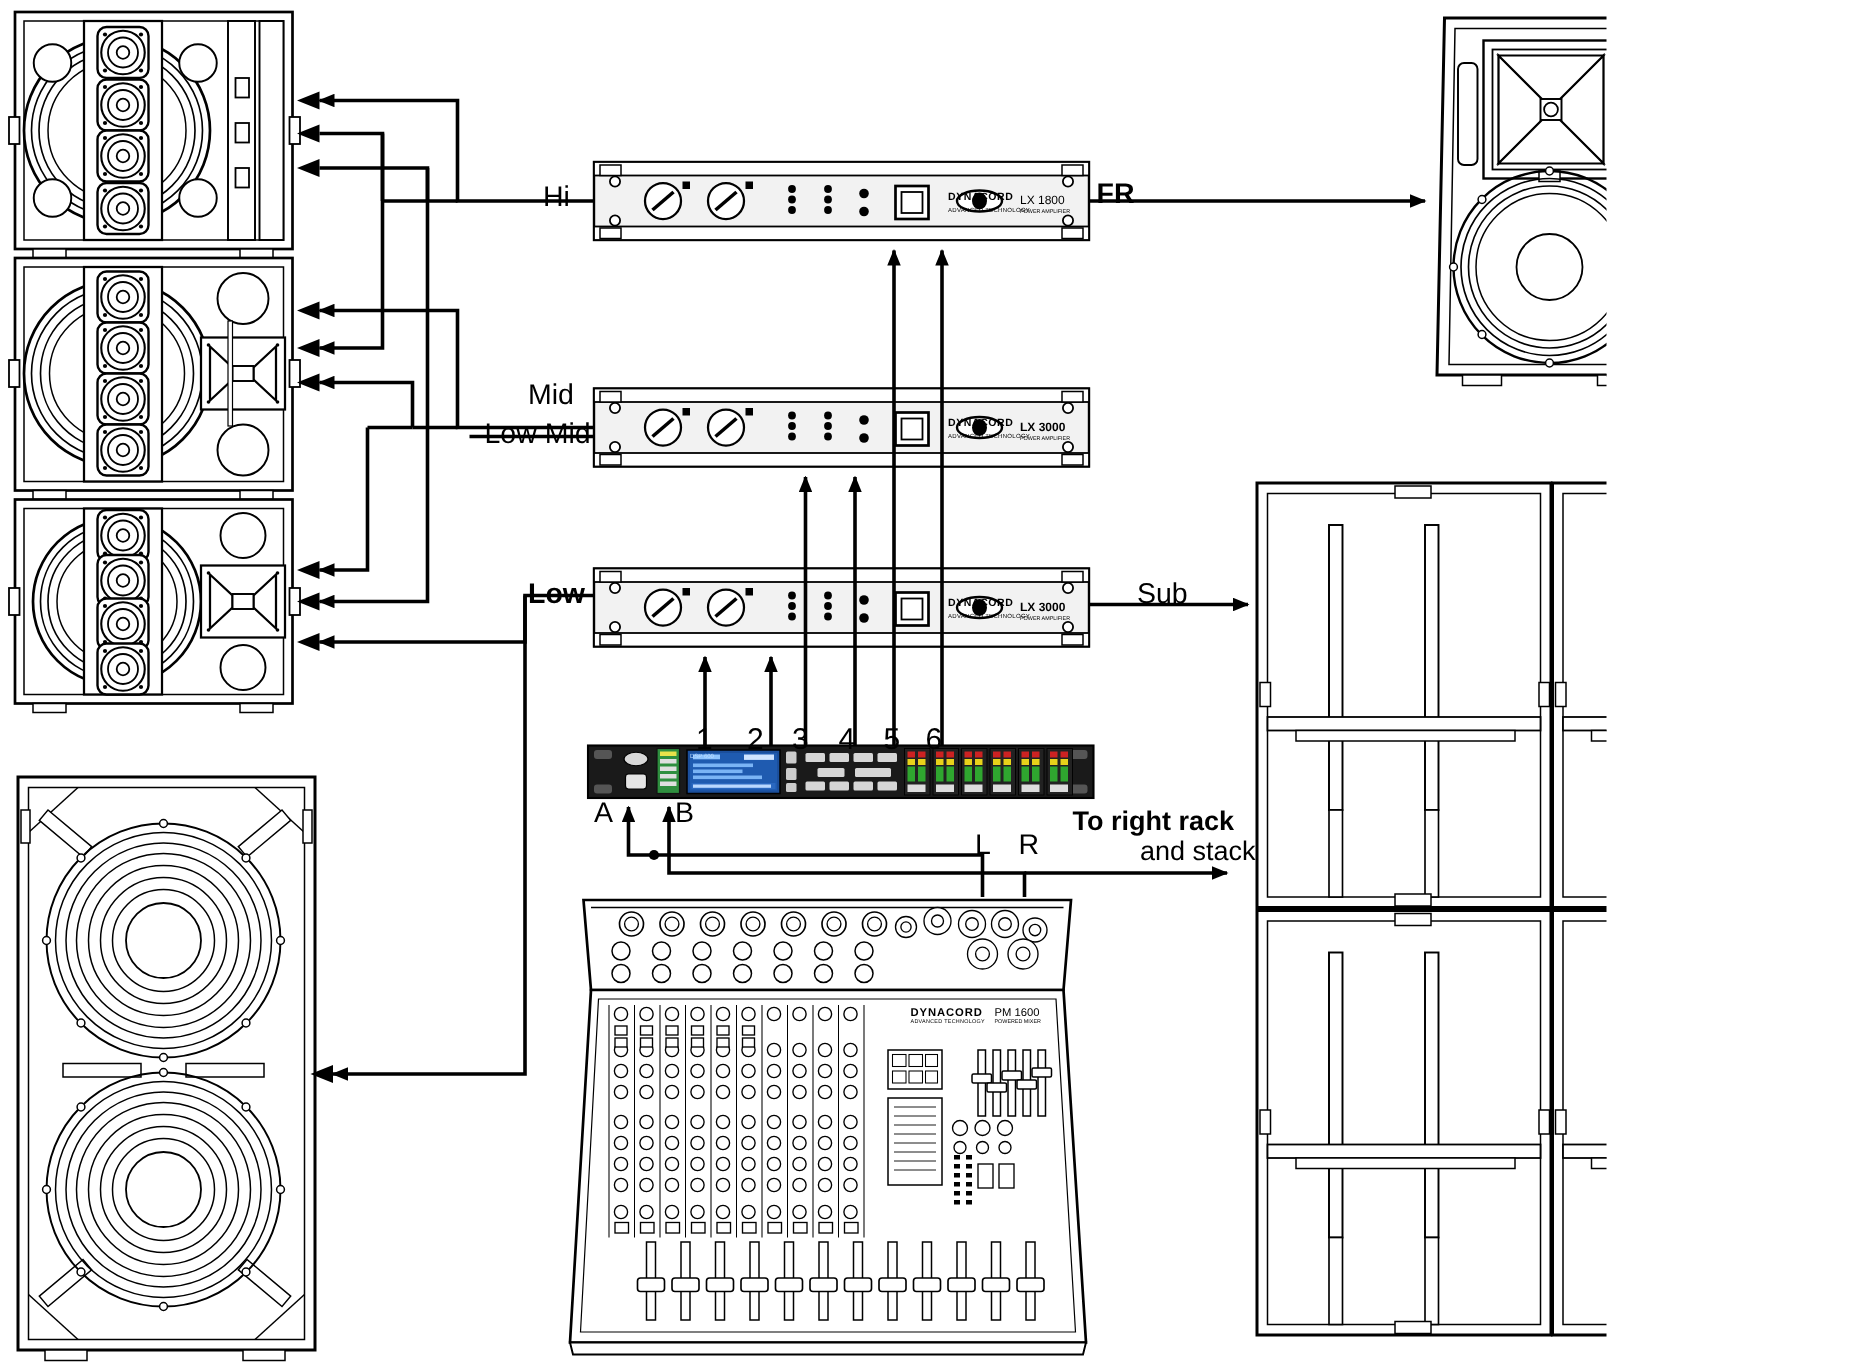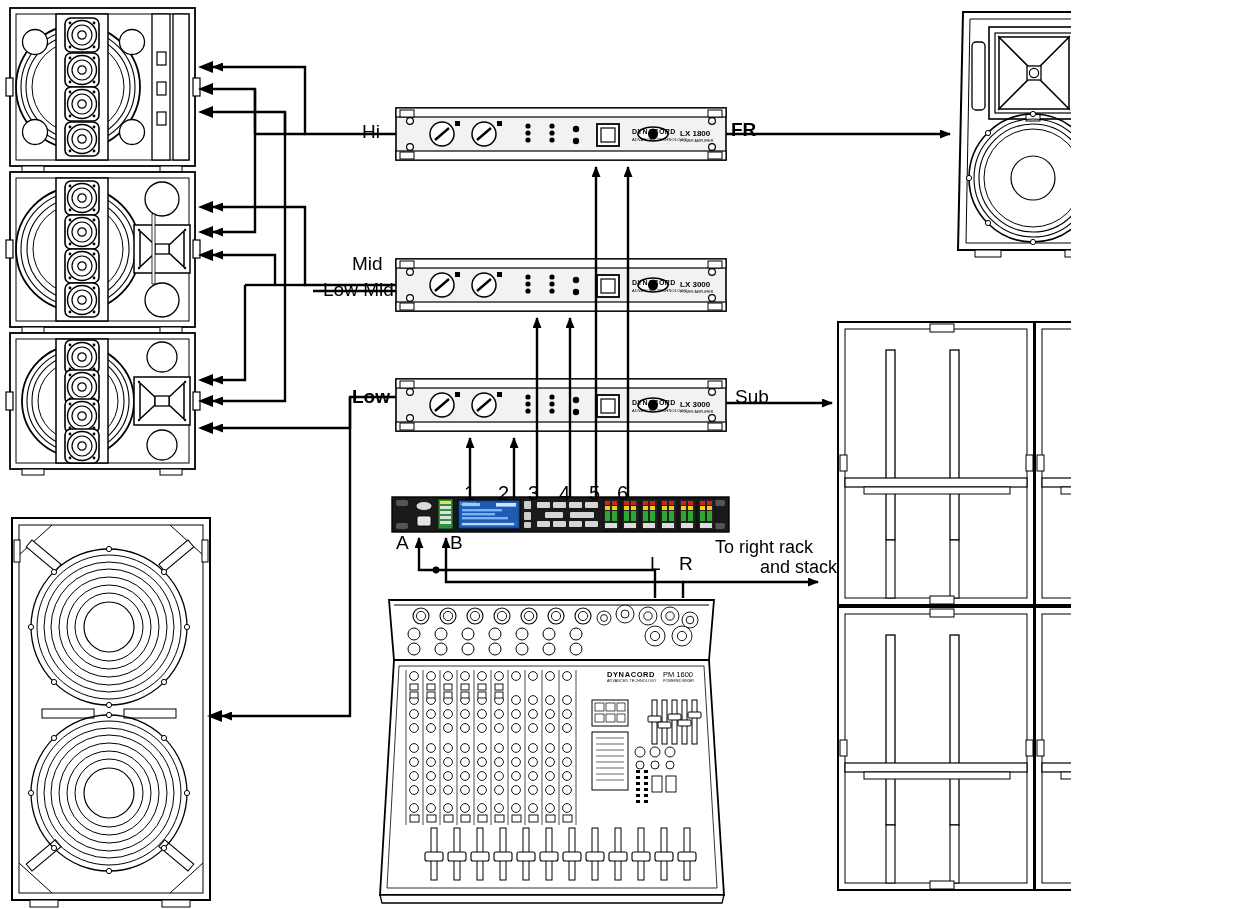--- a/index.html
+++ b/index.html
@@ -845,41 +845,41 @@
 <div class="lbl lbl-sig" style="left:362px; top:121px;">Hi</div>
 
 <div class="lbl lbl-sig" style="left:352px; top:253px;">Mid</div>
 
 <div class="lbl lbl-sig" style="left:323px; top:279px;">Low Mid</div>
 
 <div class="lbl lbl-sig" style="left:352px; top:386px;font-weight:bold;">Low</div>
 
 <div class="lbl lbl-sig" style="left:731px; top:119px;font-weight:bold;">FR</div>
 
-<div class="lbl lbl-sig" style="left:735px; top:386px;">Sub</div>
+<div class="lbl lbl-sig" style="left:758px; top:386px;">Sub</div>
 
 <div class="lbl lbl-num" style="left:464px; top:482px;">1</div>
 <div class="lbl lbl-num" style="left:498px; top:482px;">2</div>
 <div class="lbl lbl-num" style="left:528px; top:482px;">3</div>
 <div class="lbl lbl-num" style="left:559px; top:482px;">4</div>
 <div class="lbl lbl-num" style="left:589px; top:482px;">5</div>
 <div class="lbl lbl-num" style="left:617px; top:482px;">6</div>
 
 <div class="lbl lbl-ab" style="left:396px; top:532px;">A</div>
 <div class="lbl lbl-ab" style="left:450px; top:532px;">B</div>
 
 <div class="lbl lbl-ab" style="left:650px; top:553px;">L</div>
 <div class="lbl lbl-ab" style="left:679px; top:553px;">R</div>
 
-<div class="lbl lbl-note" style="left:715px; top:537px;">To right rack</div>
+<div class="lbl lbl-note" style="left:715px; top:537px;font-weight:bold;">To right rack</div>
 <div class="lbl lbl-note" style="left:760px; top:557px;">and stack</div>
 
 <div class="lbl" style="left:632px; top:128px; font-size:7px; letter-spacing:0.4px; font-weight:bold;">DYNACORD</div>
 <div class="lbl" style="left:632px; top:137px; font-size:4px; letter-spacing:0.2px;">ADVANCED TECHNOLOGY</div>
-<div class="lbl" style="left:680px; top:129px; font-size:8px; font-weight:bold;">LX 1800</div>
+<div class="lbl" style="left:680px; top:129px; font-size:8px; font-weight:normal;">LX 1800</div>
 <div class="lbl" style="left:680px; top:139px; font-size:3.6px;">POWER AMPLIFIER</div>
 
 <div class="lbl" style="left:632px; top:279px; font-size:7px; letter-spacing:0.4px; font-weight:bold;">DYNACORD</div>
 <div class="lbl" style="left:632px; top:288px; font-size:4px; letter-spacing:0.2px;">ADVANCED TECHNOLOGY</div>
 <div class="lbl" style="left:680px; top:280px; font-size:8px; font-weight:bold;">LX 3000</div>
 <div class="lbl" style="left:680px; top:290px; font-size:3.6px;">POWER AMPLIFIER</div>
 
 <div class="lbl" style="left:632px; top:399px; font-size:7px; letter-spacing:0.4px; font-weight:bold;">DYNACORD</div>
 <div class="lbl" style="left:632px; top:408px; font-size:4px; letter-spacing:0.2px;">ADVANCED TECHNOLOGY</div>
 <div class="lbl" style="left:680px; top:400px; font-size:8px; font-weight:bold;">LX 3000</div>

